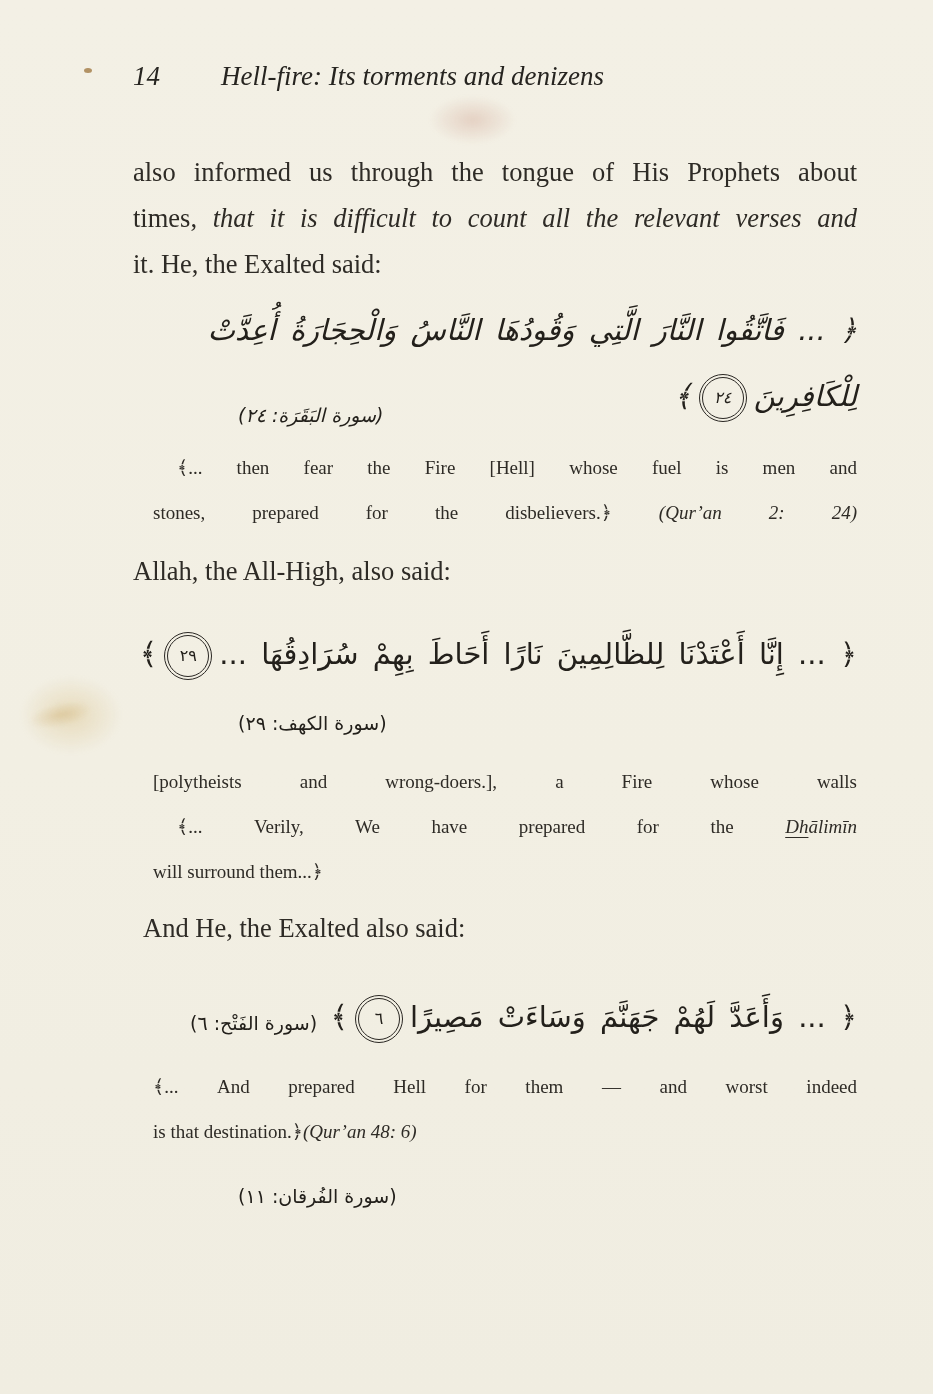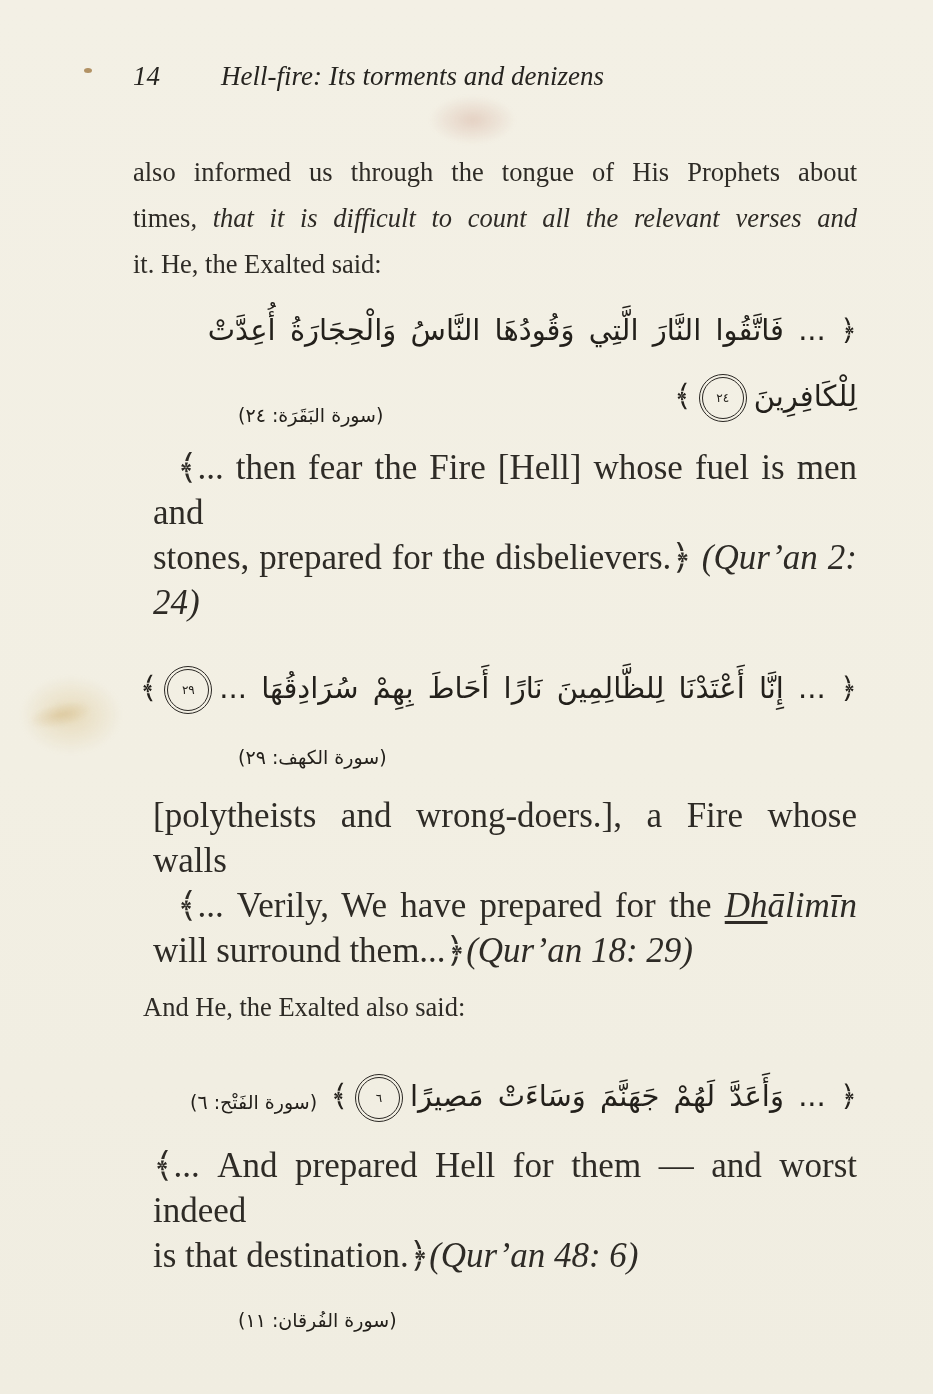--- a/index.html
+++ b/index.html
@@ -18,46 +18,46 @@
   .hdr{display:flex;align-items:baseline;font-style:italic;font-size:27px;line-height:36px;color:#262420;}
   .hdr .num{width:88px;flex:0 0 88px;}
 
   
   .para{margin-top:55px;font-size:26.5px;line-height:46px;}
   .jline{text-align:justify;text-align-last:justify;}
   .lline{text-align:left;text-align-last:left;}
   .say{font-size:26.5px;line-height:40px;}
 
   
-  .trans{margin-left:20px;font-size:35px;line-height:45px;}
+  .trans{margin-left:20px;font-size:19px;line-height:45px;}
   .trans .first{text-indent:24px;}
   .fl{display:flex;justify-content:flex-start;align-items:baseline;}
   .cite{font-style:italic;}
 
   
   .arabic{direction:rtl;font-family:"DejaVu Sans",sans-serif;color:#23201b;font-size:29px;}
   .v-line{text-align:right;line-height:66px;white-space:nowrap;word-spacing:5px;}
   .ayah{
     display:inline-flex;align-items:center;justify-content:center;
     min-width:42px;height:42px;box-sizing:border-box;
     border:1.7px solid #2a2723;border-radius:50%;
     outline:1px solid #2a2723;outline-offset:2.5px;
-    font-size:12px;line-height:1;vertical-align:middle;margin:0 10px;
+    font-size:16px;line-height:1;vertical-align:middle;margin:0 10px;
     word-spacing:normal;
   }
   .orn{font-size:30px;}
   .src{font-size:19px;line-height:32px;word-spacing:normal;white-space:nowrap;}
   .v-row2{display:flex;justify-content:space-between;align-items:flex-end;}
   .v-row2 .src{margin-left:105px;transform:translateY(2px);}
   .v3row{display:flex;justify-content:space-between;align-items:center;}
   .v3row .src{margin-left:57px;transform:translateY(6px);}
   .src-alone{margin-left:105px;text-align:left;}
 
   
-  .mt-v1{margin-top:10px;}
+  .mt-v1{margin-top:10px;font-style:italic;}
   .mt-t1{margin-top:16px;}
   .mt-h1{margin-top:16px;}
   .mt-v2{margin-top:30px;}
   .mt-v2src{margin-top:20px;}
   .mt-t2{margin-top:20px;}
   .mt-h2{margin-top:14px;margin-left:10px;}
   .mt-v3{margin-top:36px;}
   .mt-t3{margin-top:14px;}
   .mt-v4{margin-top:14px;}
   .mt-v4src{margin-top:26px;}
@@ -109,33 +109,33 @@
         <span class="src">(سورة البَقَرَة: ٢٤)</span>
       </div>
     </div>
 
     <div class="trans mt-t1">
       <div class="jline first">﴾... then fear the Fire [Hell] whose fuel is men and</div>
       <div class="jline"><span>stones, prepared for the disbelievers.﴿</span>
         <span class="cite">(Qur’an 2: 24)</span></div>
     </div>
 
+    <div class="say mt-h1">Allah, the All-High, also said:</div>
 
     <div class="arabic mt-v2" dir="rtl">
       <div class="v-line"><span>﴿ ... إِنَّا أَعْتَدْنَا لِلظَّالِمِينَ نَارًا أَحَاطَ بِهِمْ سُرَادِقُهَا ...</span><span class="ayah">٢٩</span><span class="orn">﴾</span></div>
       <div class="src src-alone mt-v2src">(سورة الكهف: ٢٩)</div>
     </div>
 
     <div class="trans mt-t2">
       <div class="jline">[polytheists and wrong-doers.], a Fire whose walls</div>
       <div class="jline first"><span>﴾... Verily, We have prepared for the</span>
         <em><span class="u">Dh</span><span>ālimīn</span></em></div>
       <div class="fl">
         <span>will surround them...﴿</span>
-        <span class="cite">(Qur’an 18: 29)</span>
       </div>
     </div>
 
     <div class="say mt-h2">And He, the Exalted also said:</div>
 
     <div class="arabic v3row mt-v3" dir="rtl">
       <span class="v-line"><span>﴿ ... وَأَعَدَّ لَهُمْ جَهَنَّمَ وَسَاءَتْ مَصِيرًا</span><span class="ayah">٦</span><span class="orn">﴾</span></span>
       <span class="src">(سورة الفَتْح: ٦)</span>
     </div>
 

